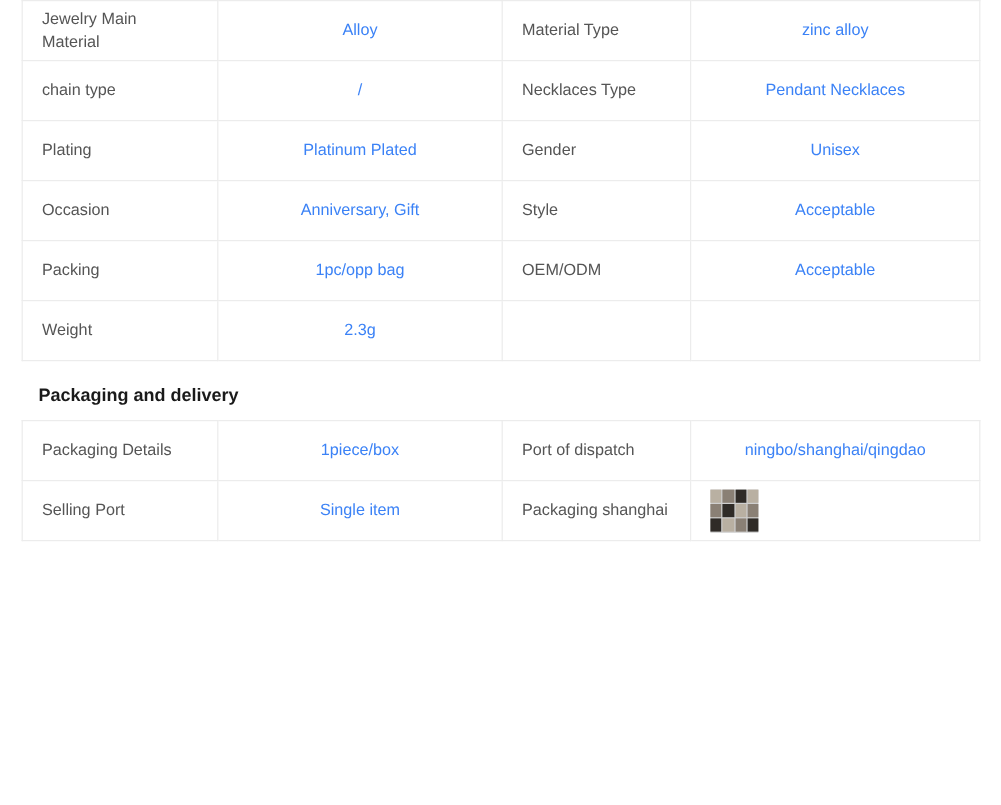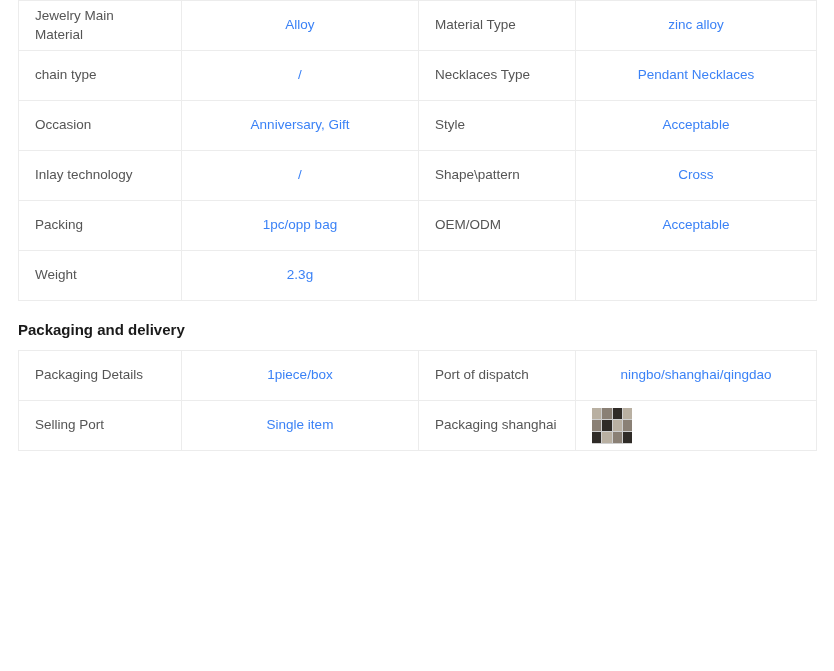--- a/index.html
+++ b/index.html
@@ -48,21 +48,21 @@
   }
   col.c1 { width: 163px; }
   col.c2 { width: 237px; }
   col.c3 { width: 157px; }
   col.c4 { width: 241px; }
 
   .section-title {
     font-size: 15px;
     font-weight: bold;
     color: #1a1a1a;
-    margin: 20px 0 12px 0;
+    margin: 20px 0 12px 14px;
     padding-left: 0;
   }
   .tall-row td { height: 62px; }
   .two-line { line-height: 1.35; }
   .pack-img-grid {
     width: 40px;
     height: 36px;
     display: grid;
     grid-template-columns: repeat(4, 1fr);
     grid-template-rows: repeat(3, 1fr);
@@ -96,30 +96,30 @@
         <td class="label">Material Type</td>
         <td class="value">zinc alloy</td>
       </tr>
       <tr>
         <td class="label">chain type</td>
         <td class="value">/</td>
         <td class="label">Necklaces Type</td>
         <td class="value">Pendant Necklaces</td>
       </tr>
       <tr>
+        <td class="label">Plating</td>
+        <td class="value">Platinum Plated</td>
+        <td class="label">Gender</td>
+        <td class="value">Unisex</td>
+      </tr>
+      <tr>
         <td class="label">Occasion</td>
         <td class="value">Anniversary, Gift</td>
         <td class="label">Style</td>
         <td class="value">Acceptable</td>
-      </tr>
-      <tr>
-        <td class="label">Inlay technology</td>
-        <td class="value">/</td>
-        <td class="label">Shape\pattern</td>
-        <td class="value">Cross</td>
       </tr>
       <tr>
         <td class="label">Packing</td>
         <td class="value">1pc/opp bag</td>
         <td class="label">OEM/ODM</td>
         <td class="value">Acceptable</td>
       </tr>
       <tr>
         <td class="label">Weight</td>
         <td class="value">2.3g</td>

